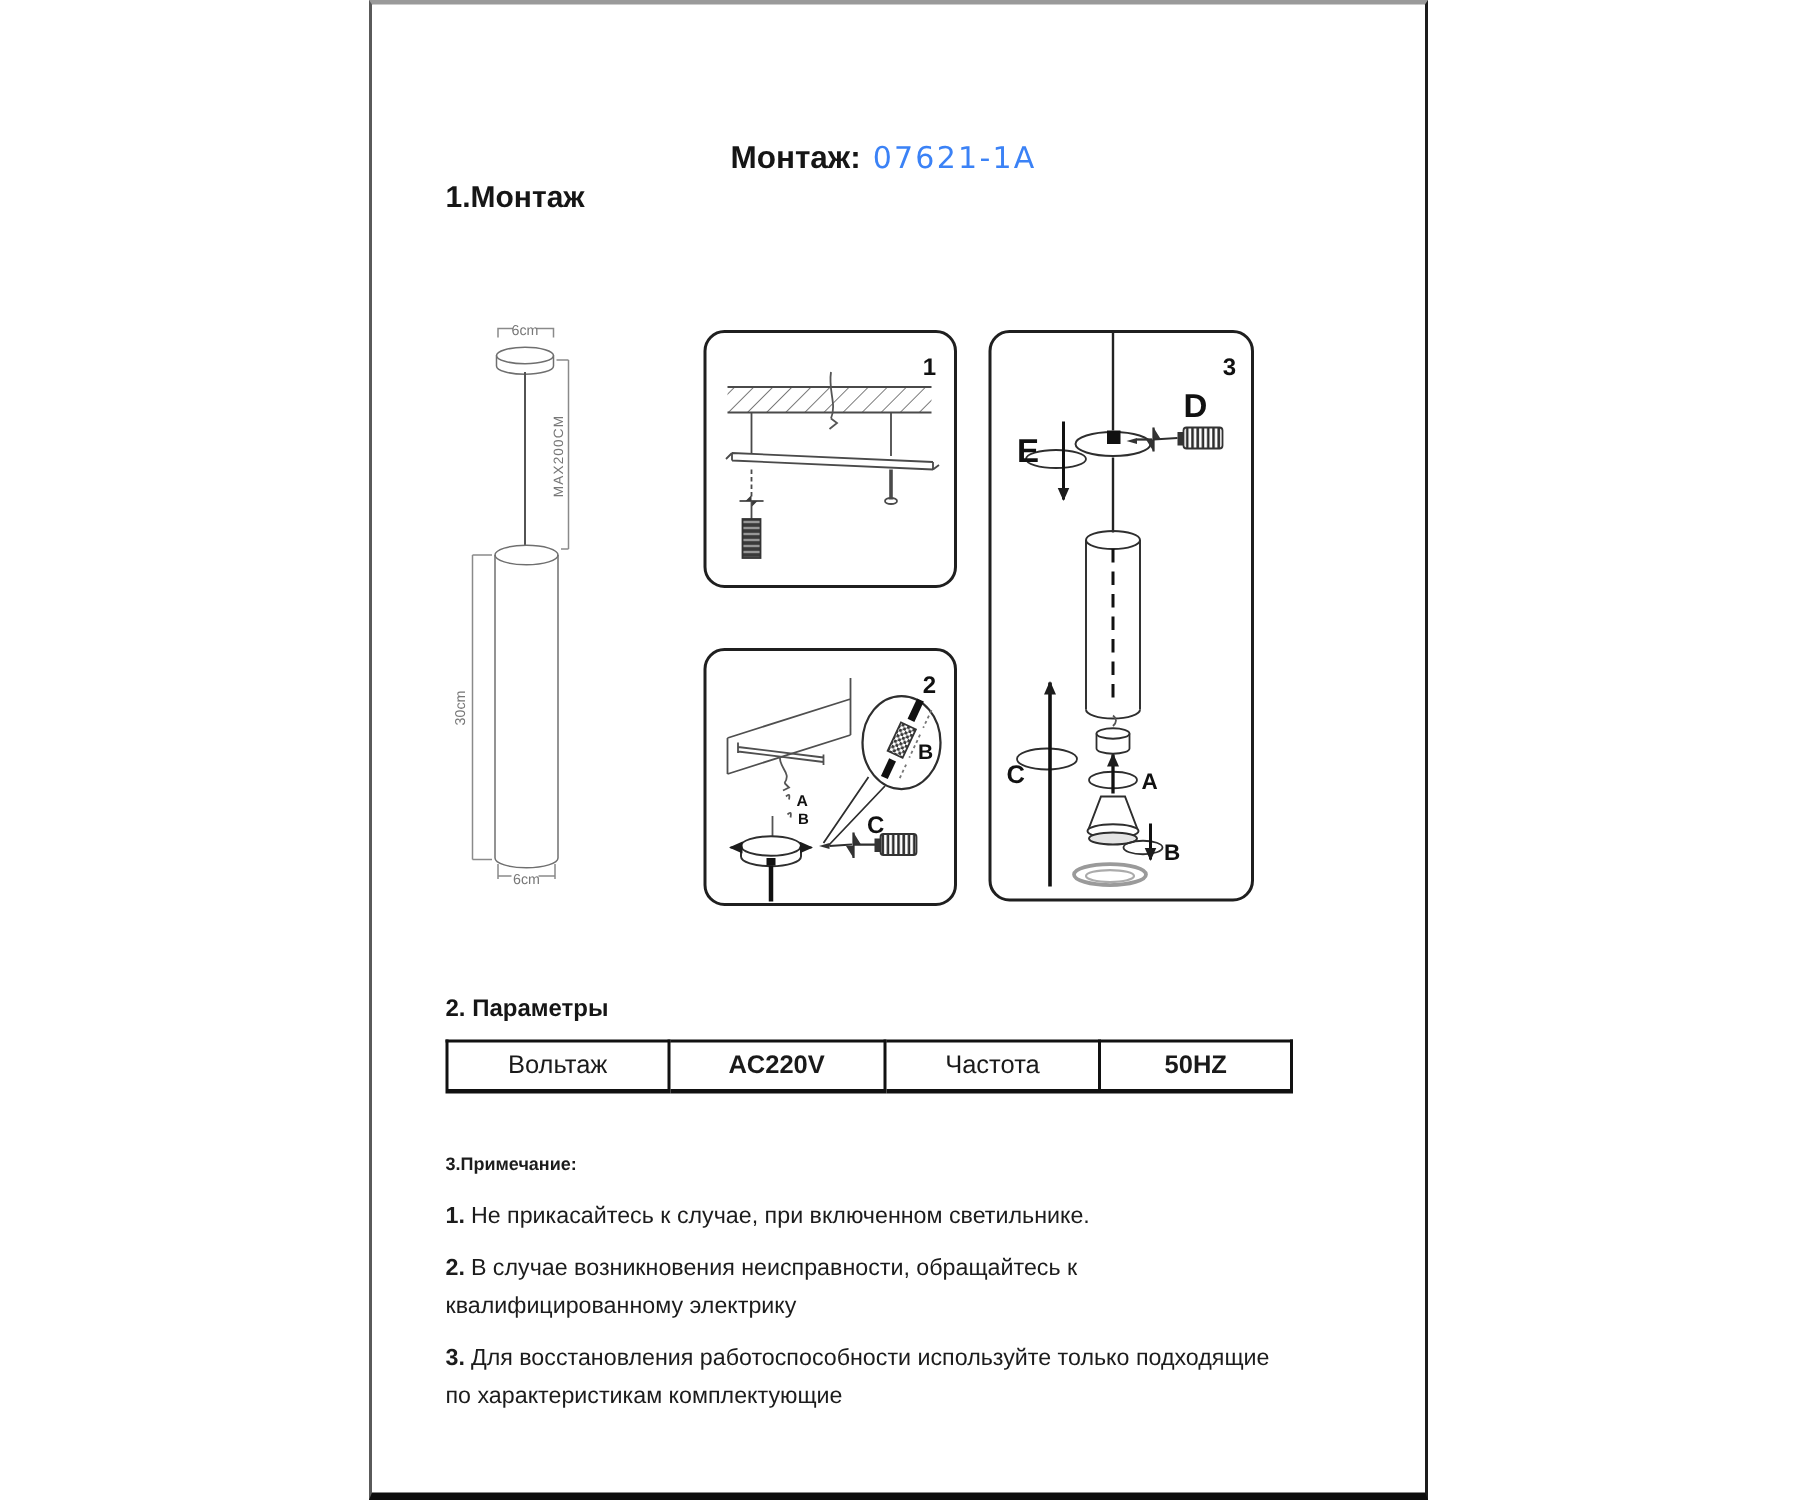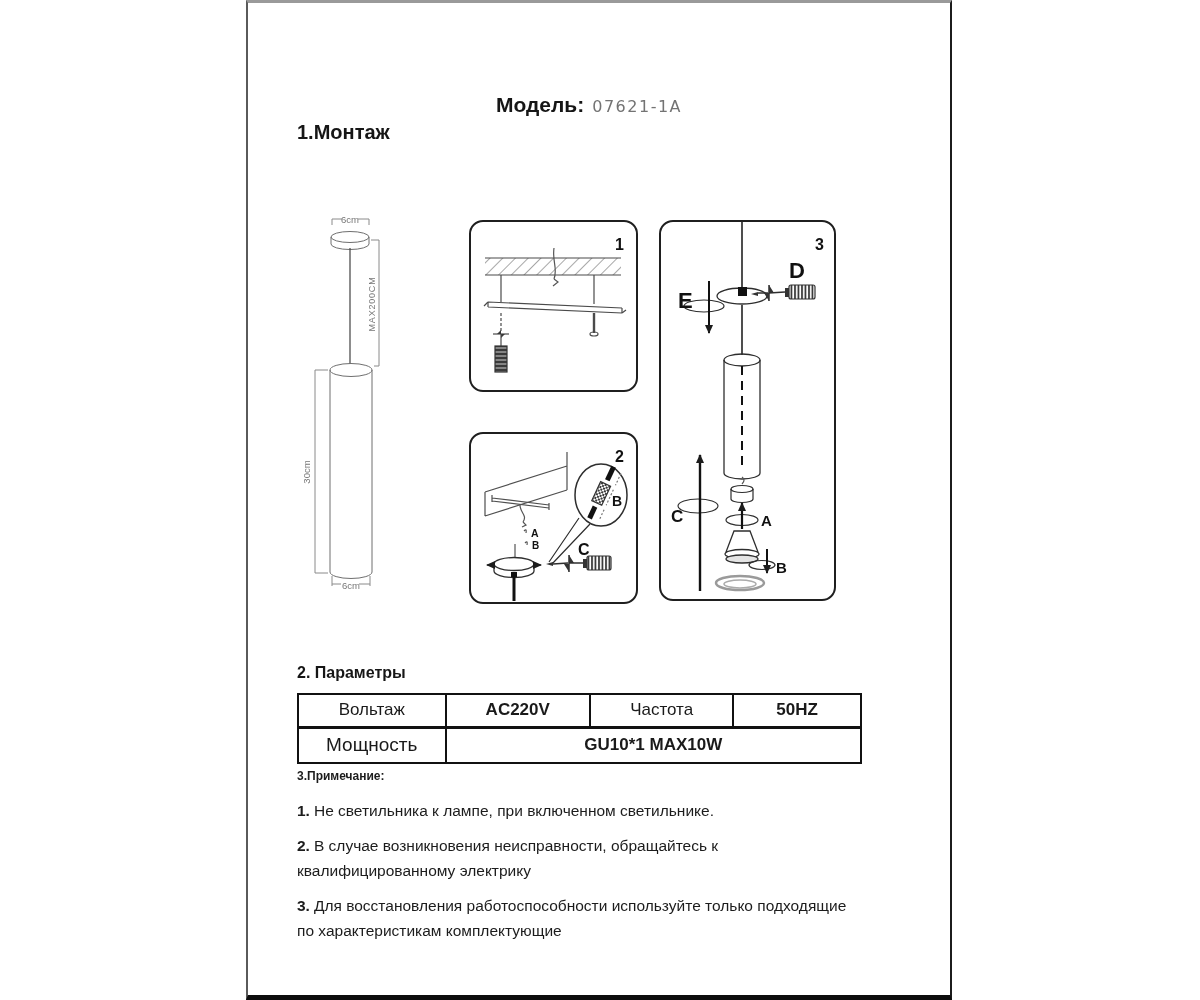--- a/index.html
+++ b/index.html
@@ -16,21 +16,21 @@
     position:absolute; top:44px; left:0; width:100%;
     text-align:center; transform:translateX(-27px);
     font-size:33px; font-weight:bold; color:#161616; letter-spacing:0.5px;
   }
   .model-line {
     position:absolute; top:90px; left:0; width:100%;
     text-align:center; transform:translateX(-10px);
     font-size:21px; color:#161616;
   }
   .model-label { font-weight:bold; }
-  .model-value { font-family:"DejaVu Sans", sans-serif; font-weight:400; color:#737373; letter-spacing:1.5px; margin-left:8px; font-size:16px; }
+  .model-value { font-family:"DejaVu Sans", sans-serif; font-weight:400; color:#3b82f6; letter-spacing:1.5px; margin-left:8px; font-size:20px; }
   .sec-heading { position:absolute; font-weight:bold; color:#161616; }
   .montage-heading { left:49px; top:118px; font-size:20px; }
   .params-heading  { left:49px; top:661px; font-size:16px; }
   .diagram { position:absolute; left:0; top:0; }
   .diagram text { font-family:"Liberation Sans", sans-serif; }
   .params-table {
     position:absolute; left:49px; top:690px; width:565px;
     border-collapse:collapse; table-layout:fixed;padding-left:29px;
   }
   .params-table td {
@@ -46,21 +46,21 @@
   .note { font-size:15.5px; line-height:1.62; margin-bottom:10px; }
   .note .nnum { font-weight:bold; margin-right:4px; }
 </style>
 </head>
 <body>
 
 <div class="page">
 
 
   <div class="model-line">
-    <span class="model-label">Модель:</span><span class="model-value">07621-1A</span>
+    <span class="model-label">Монтаж:</span><span class="model-value">07621-1A</span>
   </div>
 
   <div class="sec-heading montage-heading">1.Монтаж</div>
 
   <svg class="diagram" width="706" height="650" viewBox="0 0 706 650">
     <defs>
       <marker id="ah" markerWidth="10" markerHeight="9" refX="8" refY="4" orient="auto" markerUnits="userSpaceOnUse">
         <path d="M0,0 L9,4 L0,8 Z" fill="#1c1c1c"></path>
       </marker>
       <pattern id="hatch" width="9" height="9" patternUnits="userSpaceOnUse" patternTransform="rotate(45)">
@@ -264,27 +264,23 @@
   <div class="sec-heading params-heading">2. Параметры</div>
 
   <table class="params-table">
     <tbody>
         <tr class="r1">
       <td style="width:141px">Вольтаж</td>
       <td style="width:138px" class="bold">AC220V</td>
       <td style="width:137px">Частота</td>
       <td style="width:122px" class="bold">50HZ</td>
     </tr>
-    <tr class="r2">
-      <td class="big">Мощность</td>
-      <td colspan="3" class="bold">GU10*1 MAX10W</td>
-    </tr>
   </tbody>
     </table>
 
   <div class="notes-block">
     <div class="notes-heading-inline">3.Примечание:</div>
-    <div class="note"><span class="nnum">1.</span><span>Не светильника к лампе, при включенном светильнике.</span></div>
+    <div class="note"><span class="nnum">1.</span><span>Не прикасайтесь к случае, при включенном светильнике.</span></div>
     <div class="note"><span class="nnum">2.</span><span>В случае возникновения неисправности, обращайтесь к квалифицированному электрику</span></div>
     <div class="note"><span class="nnum">3.</span><span>Для восстановления работоспособности используйте только подходящие по характеристикам комплектующие</span></div>
   </div>
 
 </div>
 
 </body></html>

